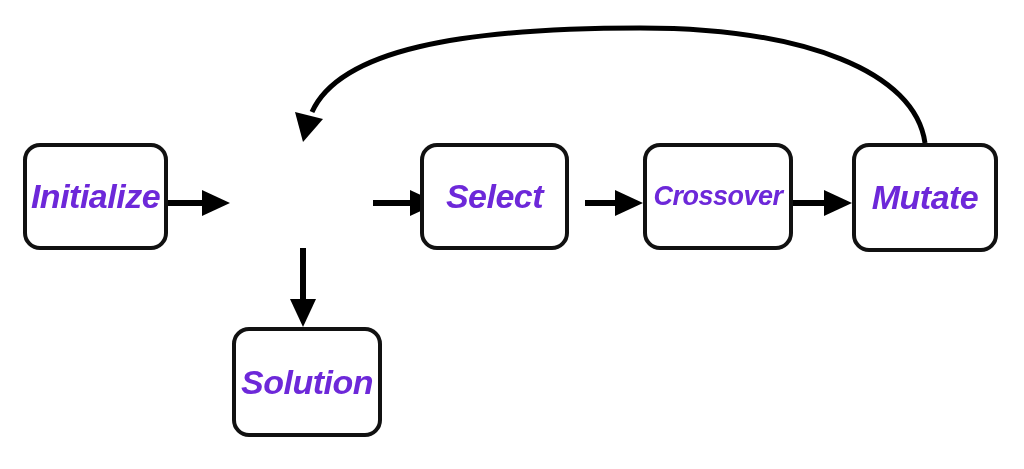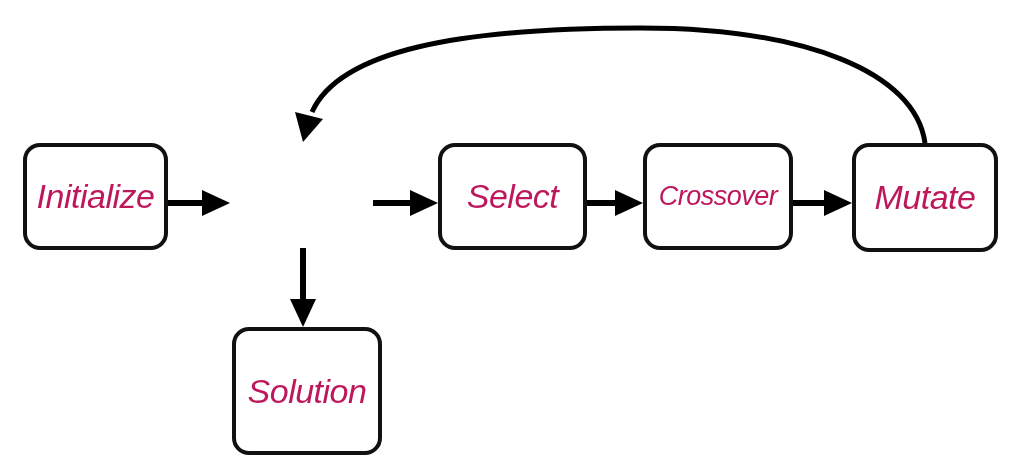--- a/index.html
+++ b/index.html
@@ -26,33 +26,33 @@
     position: absolute;
     box-sizing: border-box;
     background: #ffffff;
     border: 4px solid #111111;
     border-radius: 17px;
     display: flex;
     align-items: center;
     justify-content: center;
   }
   .node-label {
-    color: #be185d;
-    font-weight: normal;
+    color: #6d28d9;
+    font-weight: bold;
     font-style: italic;
     font-size: 34px;
     letter-spacing: -0.5px;
     white-space: nowrap;
   }
   .node-initialize { left: 23px;  top: 143px; width: 145px; height: 107px; }
   .node-evaluate   { left: 230px; top: 143px; width: 145px; height: 107px; }
-  .node-select     { left: 438px; top: 143px; width: 149px; height: 107px; }
+  .node-select     { left: 420px; top: 143px; width: 149px; height: 107px; }
   .node-crossover  { left: 643px; top: 143px; width: 150px; height: 107px; }
   .node-mutate     { left: 852px; top: 143px; width: 146px; height: 109px; }
-  .node-solution   { left: 232px; top: 327px; width: 150px; height: 128px; }
+  .node-solution   { left: 232px; top: 327px; width: 150px; height: 110px; }
   .node-crossover .node-label { font-size: 27px; }
   .edge-line {
     stroke: #000000;
     stroke-width: 6;
     fill: none;
   }
   .edge-curve {
     stroke: #000000;
     stroke-width: 5;
     fill: none;

